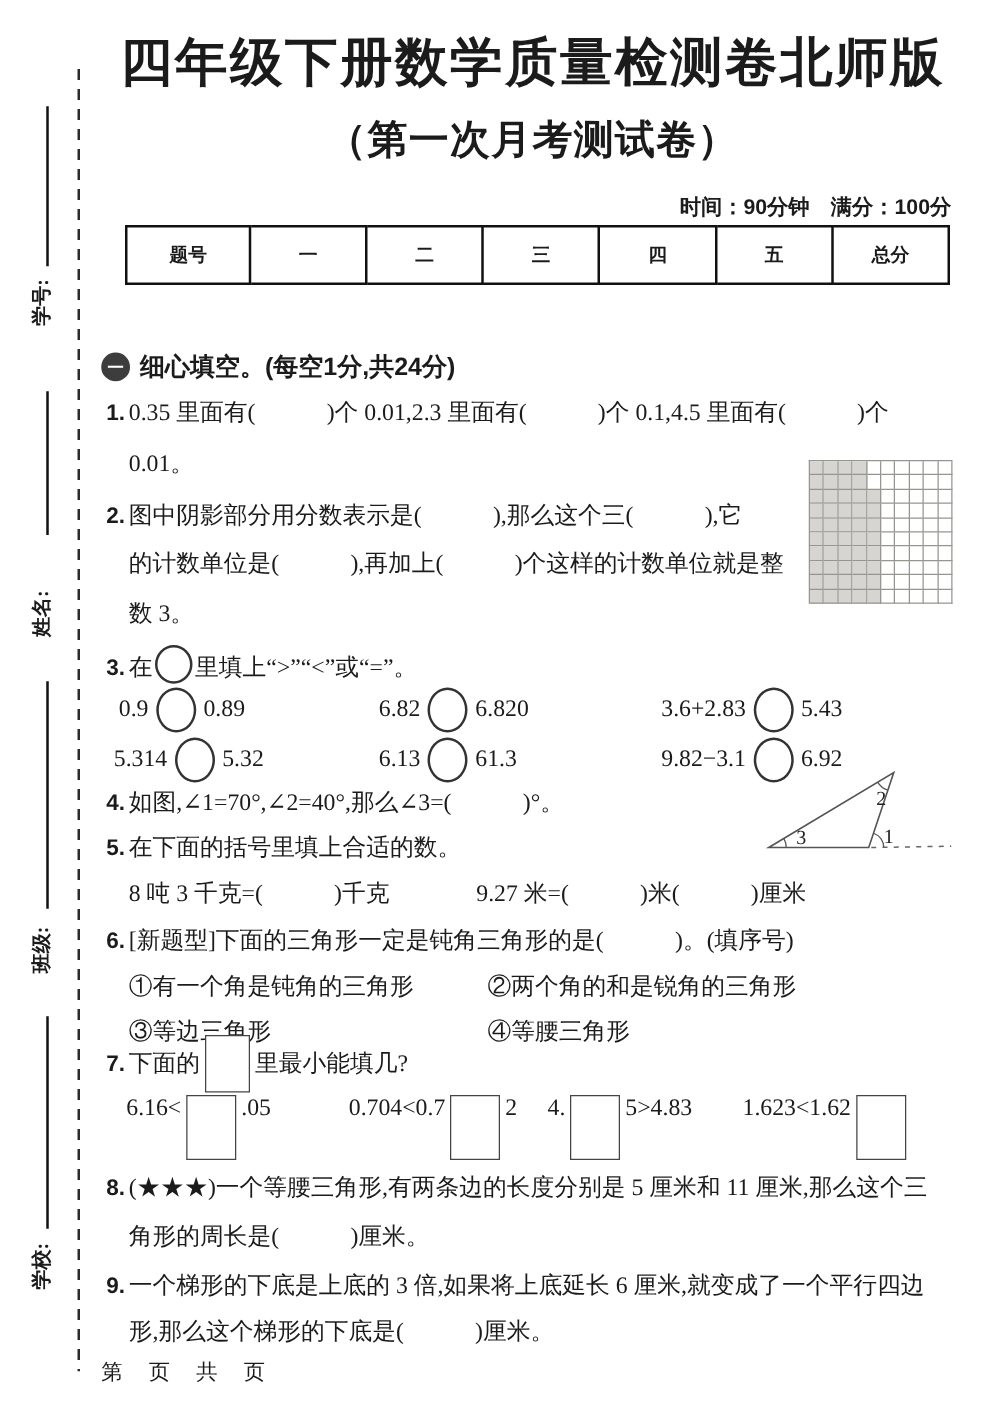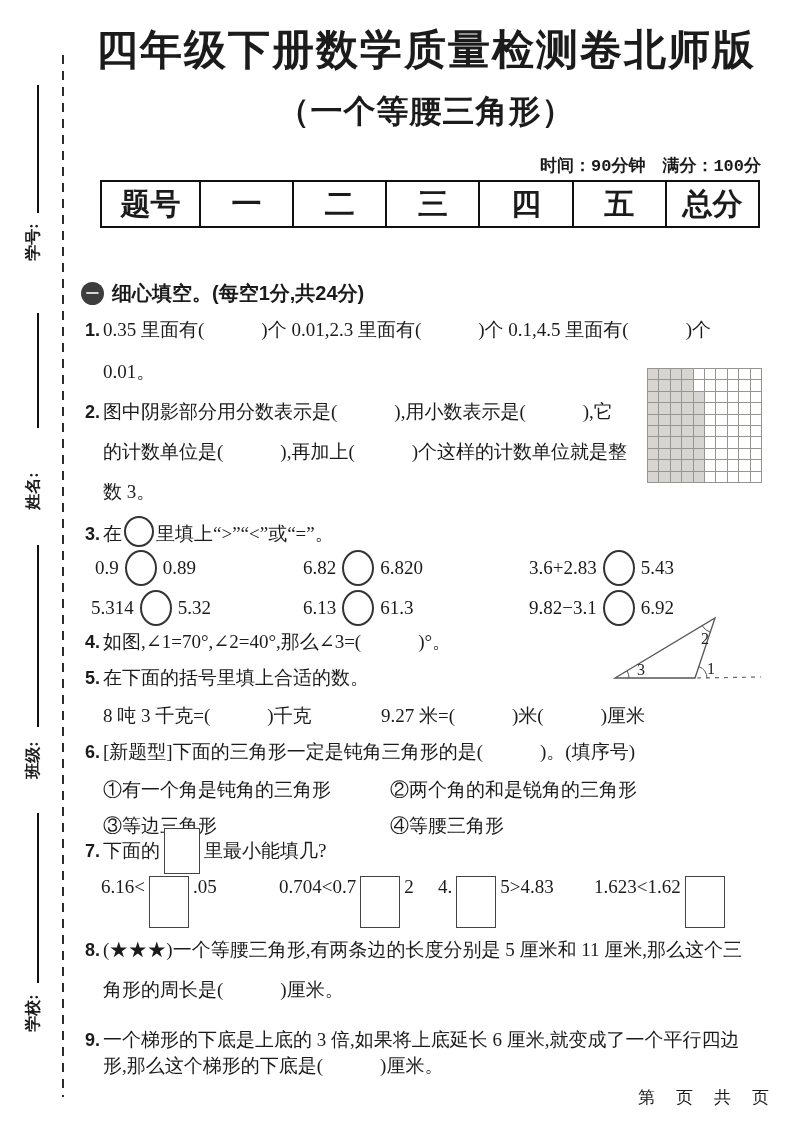--- a/index.html
+++ b/index.html
@@ -24,30 +24,30 @@
     font-family:"Liberation Sans","DejaVu Sans",sans-serif;
     font-size:42px; font-weight:bold; letter-spacing:2px; white-space:nowrap;
   }
   .exam-subtitle {
     position:absolute; left:0; top:90px; width:690px; text-align:center;
     font-family:"Liberation Sans","DejaVu Sans",sans-serif;
     font-size:32px; font-weight:bold; letter-spacing:1px; white-space:nowrap;
   }
   .exam-meta {
     position:absolute; left:290px; top:154px; width:390px; text-align:right;
-    font-family:Liberation Mono, monospace;
+    font-family:Liberation Sans, sans-serif;
     font-size:17px; font-weight:bold; white-space:nowrap;
   }
   
   .score-table {
     position:absolute; left:100px; top:180px; width:660px;
     border-collapse:collapse; table-layout:fixed;
   }
   .score-table td { border:2px solid #111; text-align:center; padding:0; }
-  .score-table .hrow td { height:44px; font-size:30px; font-weight:bold; }
+  .score-table .hrow td { height:44px; font-size:15px; font-weight:bold; }
   .score-table .srow td { height:38px; font-size:23px; font-weight:bold; }
   
   .section-head {
     position:absolute; left:0; top:280px; display:flex; align-items:center; gap:8px;
     font-family:"Liberation Sans","DejaVu Sans",sans-serif;
     font-size:20px; font-weight:bold; white-space:nowrap;
   }
   .section-badge {
     display:inline-flex; width:23px; height:23px; border-radius:50%;
     background:#3d3d3d; color:#fff; font-size:13px; font-weight:bold;
@@ -78,21 +78,21 @@
     position:absolute; left:566px; top:368px; width:115px; height:115px;
     display:grid; grid-template-columns:repeat(10,1fr); grid-template-rows:repeat(10,1fr);
     border-top:1px solid #979590; border-left:1px solid #979590; box-sizing:border-box;
   }
   .gcell { border-right:1px solid #979590; border-bottom:1px solid #979590; }
   .gcell.shaded { background:var(--shade,#d7d5d1); }
   .triangle-fig { position:absolute; left:528px; top:608px; }
   .triangle-fig text { font-size:16px; font-family:"Liberation Serif","DejaVu Serif",serif; fill:#222; }
   
   .page-footer {
-    position:absolute; left:0; top:1086px; width:690px; text-align:right;
+    position:absolute; left:0; top:1086px; width:690px; text-align:left;
     font-size:17px; letter-spacing:2px; white-space:nowrap;
   }
 </style>
 </head>
 <body>
 
 <div class="page">
 
   <div class="side-line" style="top:85px;height:128px;"></div>
   <div class="side-label" style="top:232px;">学号:</div>
@@ -100,21 +100,21 @@
   <div class="side-label" style="top:481px;">姓名:</div>
   <div class="side-line" style="top:545px;height:182px;"></div>
   <div class="side-label" style="top:750px;">班级:</div>
   <div class="side-line" style="top:813px;height:170px;"></div>
   <div class="side-label" style="top:1003px;">学校:</div>
   <div class="binding-dash"></div>
 
   <div class="content">
 
     <div class="exam-title">四年级下册数学质量检测卷北师版</div>
-    <div class="exam-subtitle">（一个等腰三角形）</div>
+    <div class="exam-subtitle">（第一次月考测试卷）</div>
     <div class="exam-meta">时间：90分钟　满分：100分</div>
   </div>
 
   <table class="score-table">
     <tbody>
         <tr class="hrow">
       <td style="width:97px;">题号</td>
       <td>一</td>
       <td>二</td>
       <td>三</td>
@@ -131,21 +131,21 @@
       <span class="section-badge">一</span>
       <span>细心填空。(每空1分,共24分)</span>
     </div>
 
     <div class="qline" style="left:4px;top:318px;">
       <span class="qnum">1.</span><span>0.35 里面有(　　　)个 0.01,2.3 里面有(　　　)个 0.1,4.5 里面有(　　　)个</span>
     </div>
     <div class="qline" style="left:22px;top:360px;">0.01。</div>
 
     <div class="qline" style="left:4px;top:400px;">
-      <span class="qnum">2.</span><span>图中阴影部分用分数表示是(　　　),用小数表示是(　　　),它</span>
+      <span class="qnum">2.</span><span>图中阴影部分用分数表示是(　　　),那么这个三(　　　),它</span>
     </div>
     <div class="qline" style="left:22px;top:440px;">的计数单位是(　　　),再加上(　　　)个这样的计数单位就是整</div>
     <div class="qline" style="left:22px;top:480px;">数 3。</div>
     <div class="hundred-grid" style="--shade: #d7d5d1;">
         <div class="gcell shaded"></div>
         <div class="gcell shaded"></div>
         <div class="gcell shaded"></div>
         <div class="gcell shaded"></div>
         <div class="gcell"></div>
         <div class="gcell"></div>
@@ -332,20 +332,20 @@
       <span>1.623&lt;1.62</span>
         <span class="fill-box"></span>
         <span></span>
     </div>
 
     <div class="qline" style="left:4px;top:938px;">
       <span class="qnum">8.</span><span>(★★★)一个等腰三角形,有两条边的长度分别是 5 厘米和 11 厘米,那么这个三</span>
     </div>
     <div class="qline" style="left:22px;top:978px;">角形的周长是(　　　)厘米。</div>
 
-    <div class="qline" style="left:4px;top:1016px;margin-top:12px;">
+    <div class="qline" style="left:4px;top:1016px;">
       <span class="qnum">9.</span><span>一个梯形的下底是上底的 3 倍,如果将上底延长 6 厘米,就变成了一个平行四边</span>
     </div>
     <div class="qline" style="left:22px;top:1054px;">形,那么这个梯形的下底是(　　　)厘米。</div>
 
     <div class="page-footer">第　页　共　页</div>
   </div>
 </div>
 
 </body></html>

